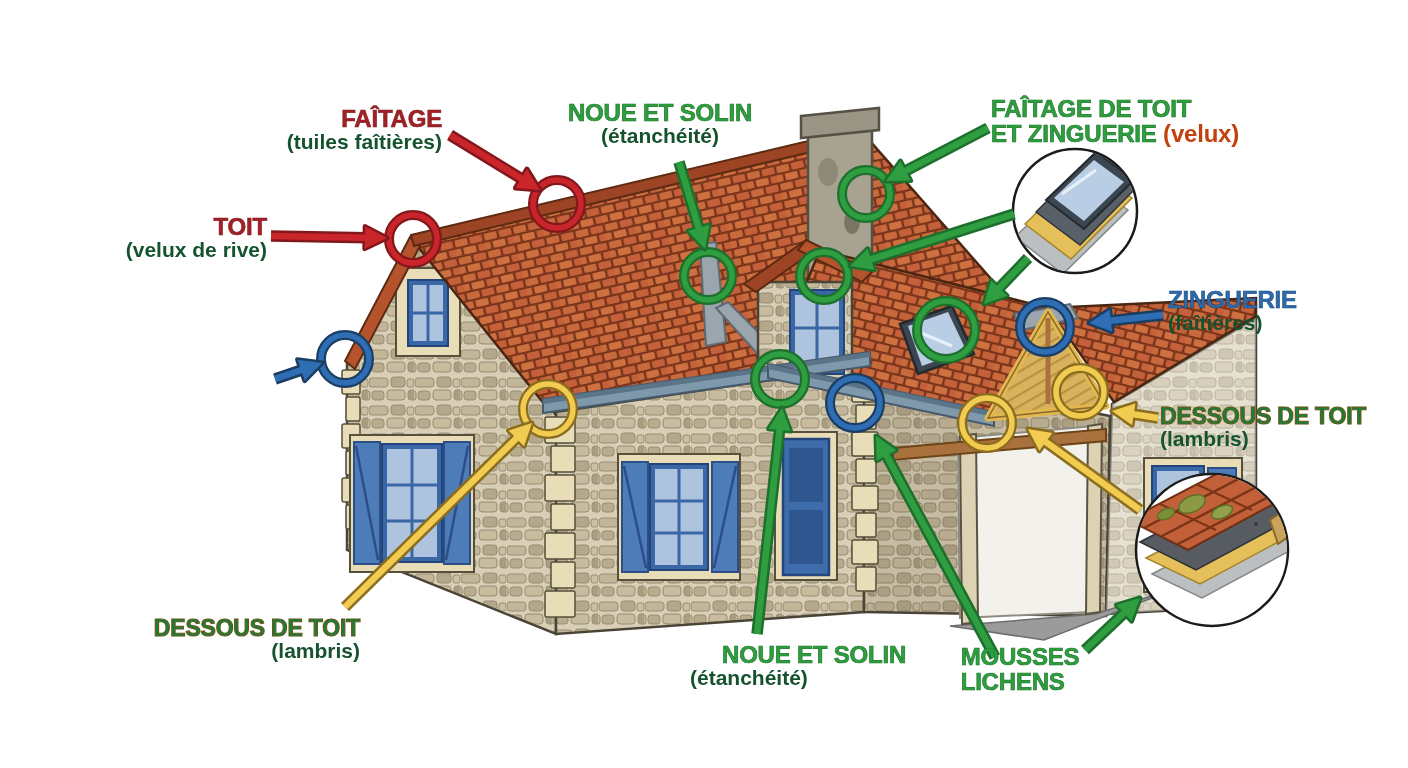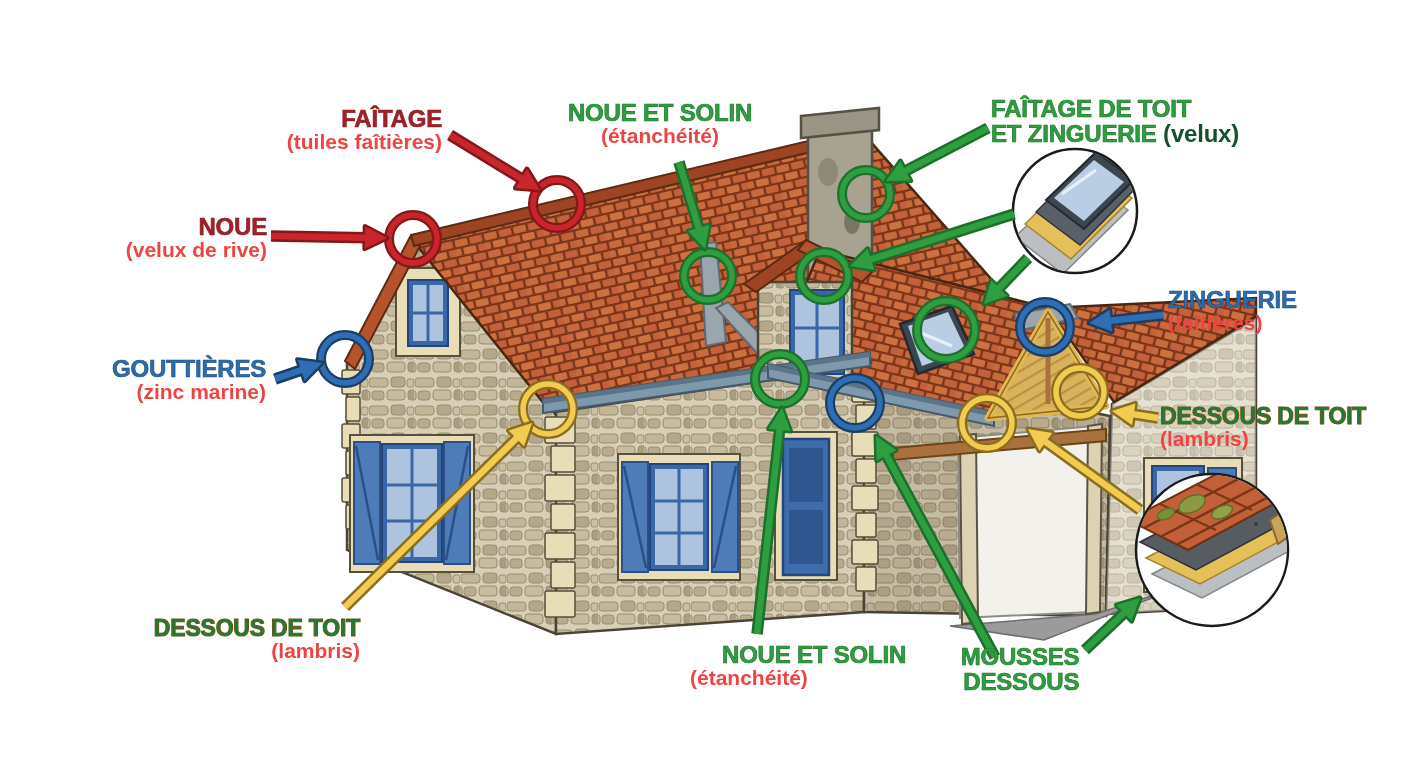--- a/index.html
+++ b/index.html
@@ -2,26 +2,26 @@
 <html><head>
 <meta charset="utf-8">
 <style>
   html,body{margin:0;padding:0;}
   body{width:1408px;height:768px;position:relative;overflow:hidden;background:#ffffff;
        font-family:"Liberation Sans", sans-serif;}
   #stage{position:absolute;inset:0;margin-top:12px;}
   svg{position:absolute;left:0;top:0;}
   .label{position:absolute;line-height:1.06;white-space:nowrap;}
   .t{font-size:24px;font-weight:800;letter-spacing:-0.2px;display:block;}
-  .sub{font-size:21px;font-weight:700;color:#ef4444;display:block;}
+  .sub{font-size:21px;font-weight:700;color:#14532d;display:block;}
   .t-red{color:#a22126;-webkit-text-stroke:0.6px #7e181c;}
   .t-blue{color:#2d6cab;text-align:right;-webkit-text-stroke:0.6px #1c4a7e;}
   .t-green{color:#2f9e3f;-webkit-text-stroke:0.7px #1d7a2c;}
   .t-yellow{color:#15803d;-webkit-text-stroke:1.1px #6b5714;}
-  .inline-black{color:#14532d;-webkit-text-stroke:0;font-weight:700;}
+  .inline-black{color:#c2410c;-webkit-text-stroke:0;font-weight:700;}
   .ta-r{text-align:right;}
   .ta-c{text-align:center;transform:translateX(-50%);}
   .indent{margin-left:32px;}
 </style>
 </head>
 <body>
 
 <div id="stage">
 
 <svg width="1408" height="768" viewBox="0 0 1408 768">
@@ -337,28 +337,24 @@
         <polygon points="1140,586 1131.5708988081929,609.1073636120235 1116.4566483952967,593.1211372137683" fill="#2f9e41"></polygon>
       </g>
 </svg>
 
 <div class="label ta-r" style="right:966px; top:94px;">
   <span class="t t-red">FAÎTAGE</span>
   <span class="sub">(tuiles faîtières)</span>
 </div>
 
 <div class="label ta-r" style="right:1141px; top:202px;">
-  <span class="t t-red">NOUE</span>
+  <span class="t t-red">TOIT</span>
   <span class="sub">(velux de rive)</span>
 </div>
 
-<div class="label ta-r" style="right:1142px; top:344px;">
-  <span class="t t-blue">GOUTTIÈRES</span>
-  <span class="sub">(zinc marine)</span>
-</div>
 
 <div class="label ta-c" style="left:660px; top:88px; text-align:center;">
   <span class="t t-green">NOUE ET SOLIN</span>
   <span class="sub">(étanchéité)</span>
 </div>
 
 <div class="label" style="left:991px; top:84px;">
   <span class="t t-green">FAÎTAGE DE TOIT</span>
   <span class="t t-green"><span>ET ZINGUERIE</span> <span class="inline-black">(velux)</span></span>
 </div>
@@ -376,18 +372,18 @@
 <div class="label ta-r" style="right:1048px; top:604px;">
   <span class="t t-yellow" style="font-size:23px;">DESSOUS DE TOIT</span>
   <span class="sub">(lambris)</span>
 </div>
 
 <div class="label" style="left:690px; top:630px;">
   <span class="t t-green indent">NOUE ET SOLIN</span>
   <span class="sub">(étanchéité)</span>
 </div>
 
-<div class="label ta-c" style="left:1020px; top:632px; text-align:right;">
+<div class="label ta-c" style="left:1020px; top:632px; text-align:left;">
   <span class="t t-green">MOUSSES</span>
-  <span class="t t-green">DESSOUS</span>
+  <span class="t t-green">LICHENS</span>
 </div>
 
 </div>
 
 </body></html>

